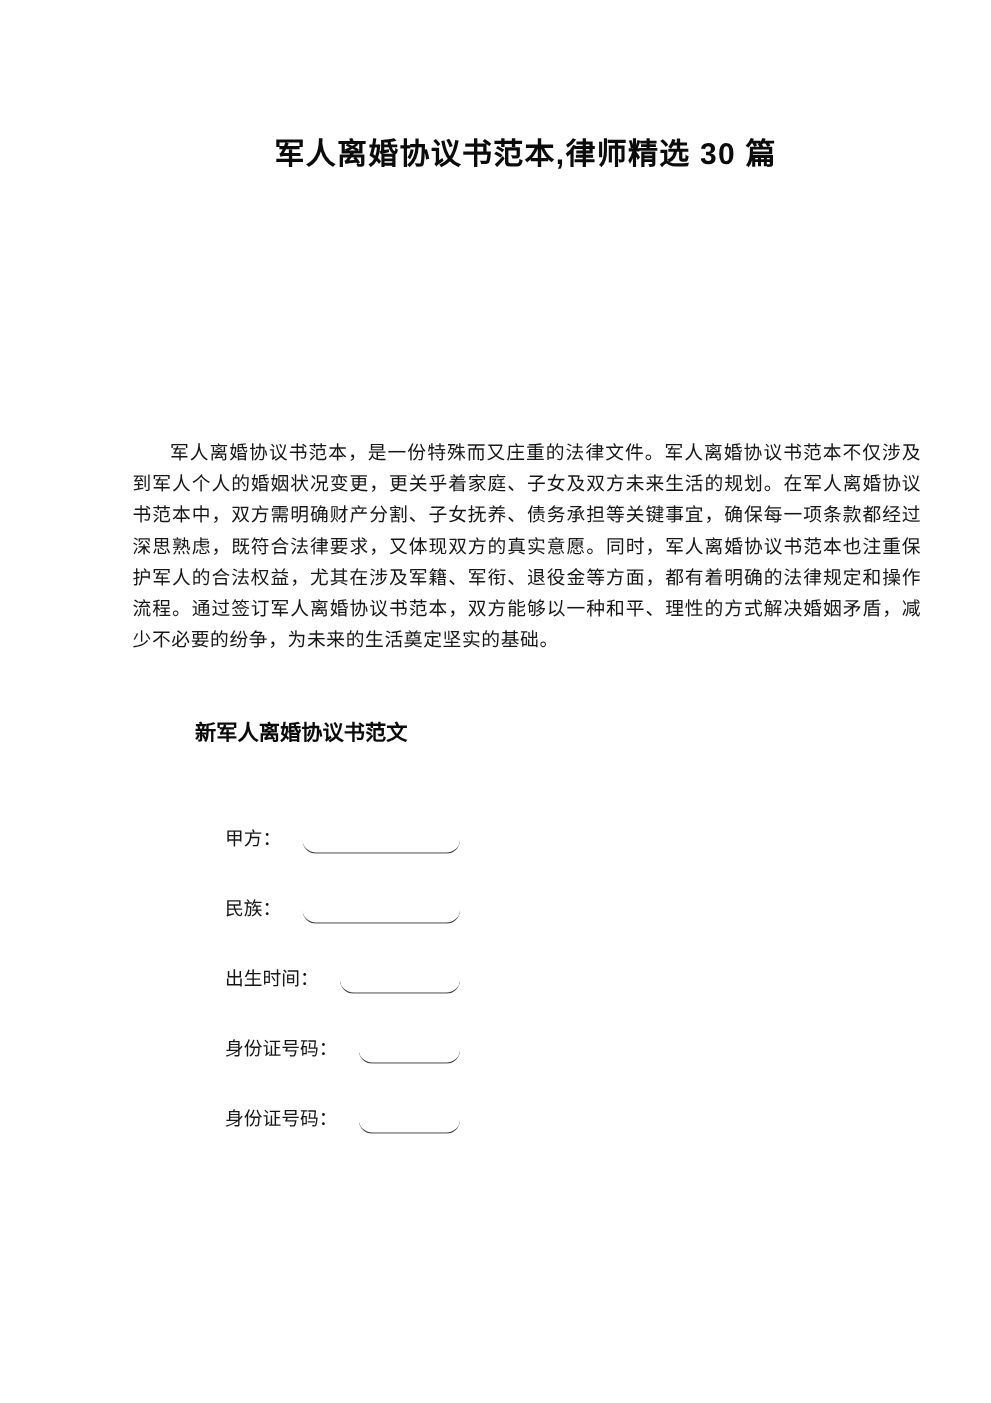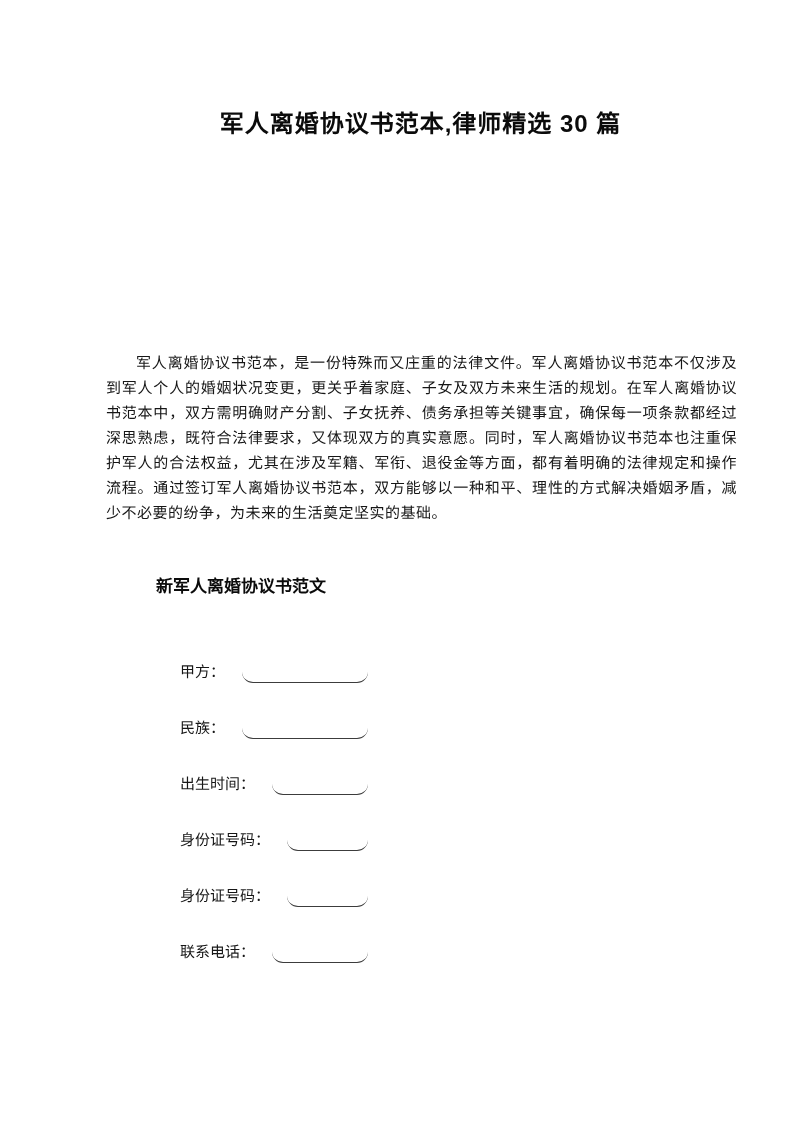--- a/index.html
+++ b/index.html
@@ -100,18 +100,14 @@
   <div class="field-row">
     <span class="field-label">身份证号码：</span>
     <span class="field-line"></span>
   </div>
 
   <div class="field-row">
     <span class="field-label">身份证号码：</span>
     <span class="field-line"></span>
   </div>
 
-  <div class="field-row">
-    <span class="field-label">联系电话：</span>
-    <span class="field-line"></span>
-  </div>
 </div>
 </div>
 
 </body></html>

